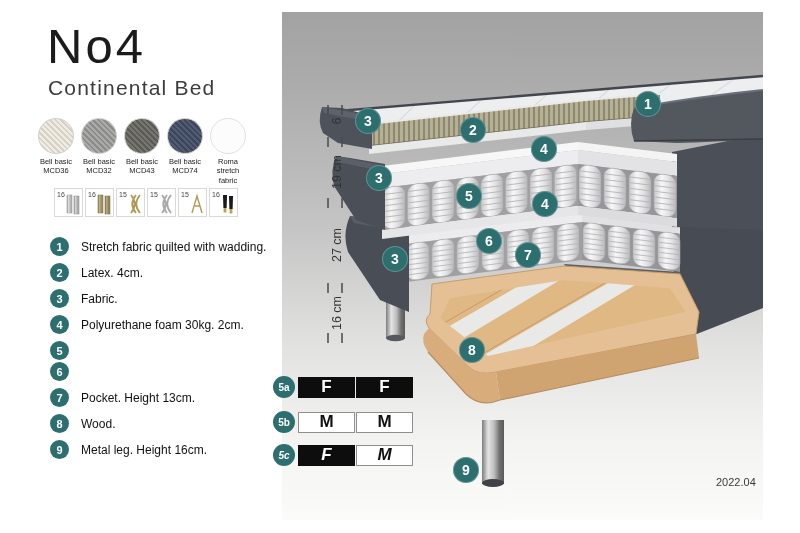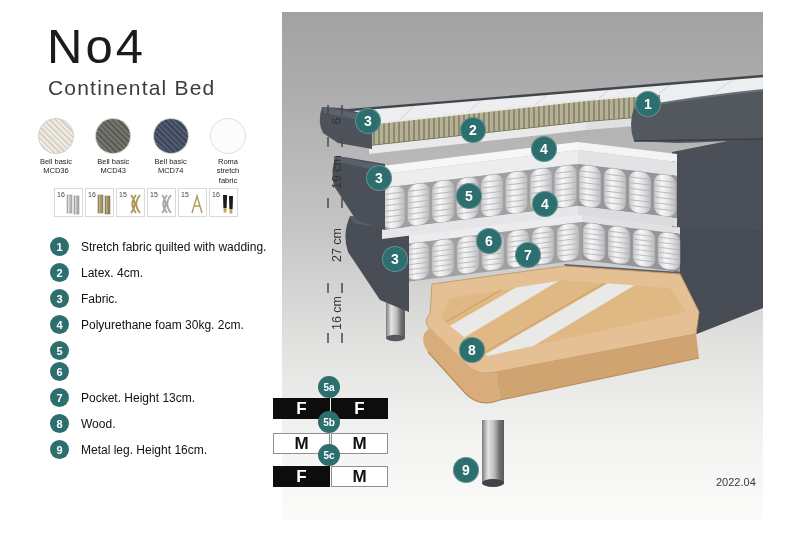--- a/index.html
+++ b/index.html
@@ -42,21 +42,21 @@
          background:linear-gradient(to bottom,#a2a2a2 0%,#adadad 16%,#c4c4c4 42%,
                     #e2e2e1 66%,#f3f3f2 84%,#fbfbfa 100%);}
   #bedsvg{position:absolute;left:0;top:0;}
 
   .callout{position:absolute;width:26px;height:26px;border-radius:50%;background:#2d6e6e;
            color:#fff;font-size:14px;font-weight:bold;display:flex;align-items:center;
            justify-content:center;box-shadow:0 0 0 1px rgba(255,255,255,.25) inset;}
   .dimlabel{position:absolute;width:60px;height:14px;font-size:12.5px;color:#333;
             text-align:center;transform:rotate(-90deg);}
 
-  .firmrow{position:absolute;display:flex;align-items:center;flex-direction:column;}
+  .firmrow{position:absolute;display:flex;align-items:center;}
   .firmcirc{position:relative;width:22px;height:22px;border-radius:50%;background:#2d6e6e;
             color:#fff;font-size:10px;font-weight:bold;display:flex;align-items:center;
             justify-content:center;margin-right:3px;}
   .firmtable{display:flex;}
   .fcell{width:57px;height:21px;display:flex;align-items:center;justify-content:center;
          font-size:17px;font-weight:bold;box-sizing:border-box;}
   .fcell.dark{background:#0d0d0d;color:#fff;border:1px solid #0d0d0d;}
   .fcell.light{background:#fff;color:#111;border:1px solid #8f8f8f;}
   .firmtable .fcell + .fcell{margin-left:1px;}
 
@@ -68,20 +68,24 @@
 <div id="page">
 
   <div id="left">
     <div class="title">No4</div>
     <div class="subtitle">Continental Bed</div>
 
     <div class="swatches">
       <div class="swatch">
         <div class="swatch-circle sw-mcd36"></div>
         <div class="swatch-label">Bell basic MCD36</div>
+      </div>
+      <div class="swatch">
+        <div class="swatch-circle sw-mcd32"></div>
+        <div class="swatch-label">Bell basic MCD32</div>
       </div>
       <div class="swatch">
         <div class="swatch-circle sw-mcd43"></div>
         <div class="swatch-label">Bell basic MCD43</div>
       </div>
       <div class="swatch">
         <div class="swatch-circle sw-mcd74"></div>
         <div class="swatch-label">Bell basic MCD74</div>
       </div>
       <div class="swatch">
@@ -343,21 +347,21 @@
         <div class="fcell dark">F</div>
       </div>
     </div>
     <div class="firmrow" style="left:-9px;top:399px;">
       <div class="firmcirc">5b</div>
       <div class="firmtable">
         <div class="fcell light">M</div>
         <div class="fcell light">M</div>
       </div>
     </div>
-    <div class="firmrow" style="left:-9px;top:432px;">
+    <div class="firmrow" style="left:-9px;top:432px;font-style:italic;">
       <div class="firmcirc">5c</div>
       <div class="firmtable">
         <div class="fcell dark">F</div>
         <div class="fcell light">M</div>
       </div>
     </div>
 
     <div class="version">2022.04</div>
   </div>
 </div>

